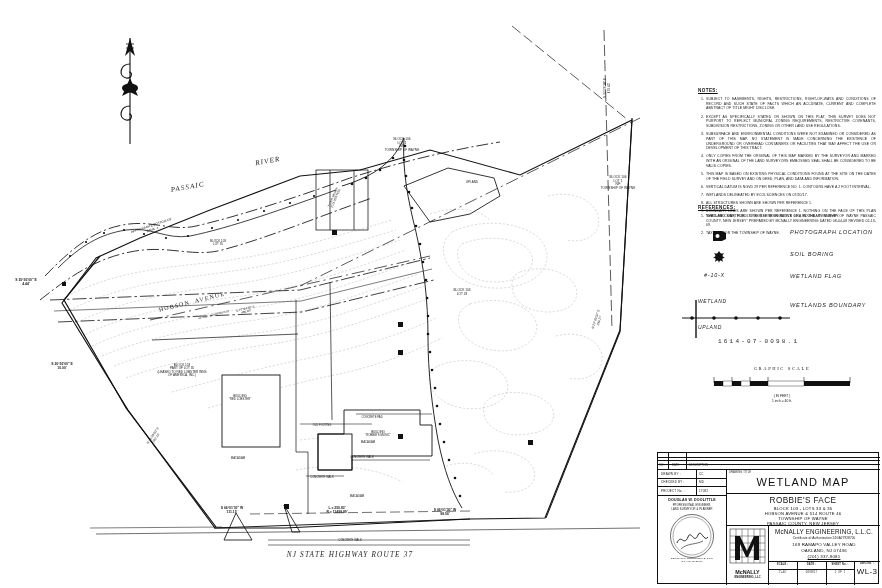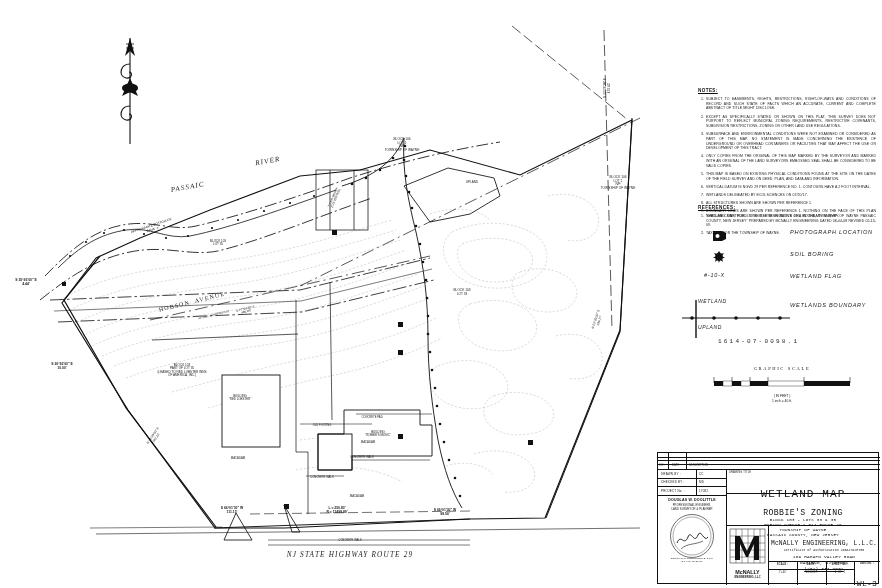--- a/index.html
+++ b/index.html
@@ -46,21 +46,21 @@
 
   
   #title-block{position:absolute;left:657px;top:452px;width:222px;height:132px;
                border:1.1px solid #111;background:#fff;box-sizing:border-box;}
   .tb-line{position:absolute;background:#111;}
   .tb-txt{position:absolute;white-space:pre;}
 
   .tiny{font-size:3px;letter-spacing:.2px;color:#222;}
   .tiny2{font-size:2.6px;letter-spacing:.15px;color:#222;}
 
-  .serif{font-family:Liberation Mono, monospace;margin-top:12px;}
+  .serif{font-family:Liberation Sans, sans-serif;}
 </style>
 </head>
 <body>
 
 <div id="sheet">
 
   <div id="map-area">
     <svg id="map-svg" width="652" height="588" viewBox="0 0 652 588">
       <defs>
         <pattern id="hatchWet" width="4" height="4" patternUnits="userSpaceOnUse" patternTransform="rotate(45)">
@@ -303,21 +303,21 @@
         <div class="txt" style="left: 26px; top: 283px; font-size: 3.4px; transform: translate(-50%, -50%) rotate(0deg); text-align: center; color: rgb(26, 26, 26); font-weight: bold;">S 35°36'00" E
 4.44'</div>
         <div class="txt" style="left: 62px; top: 367px; font-size: 3.4px; transform: translate(-50%, -50%) rotate(0deg); text-align: center; color: rgb(26, 26, 26); font-weight: bold;">S 20°36'00" E
 10.00'</div>
         <div class="txt" style="left: 232px; top: 511px; font-size: 3.4px; transform: translate(-50%, -50%) rotate(0deg); text-align: center; color: rgb(26, 26, 26); font-weight: bold;">S 66°01'30" W
 111.15'</div>
         <div class="txt" style="left: 445px; top: 513px; font-size: 3.4px; transform: translate(-50%, -50%) rotate(0deg); text-align: center; color: rgb(26, 26, 26); font-weight: bold;">S 66°01'30" W
 98.56'</div>
         <div class="txt" style="left: 337px; top: 511px; font-size: 3.4px; transform: translate(-50%, -50%) rotate(0deg); text-align: center; color: rgb(26, 26, 26); font-weight: bold;">L = 250.83'
 R = 11498.89'</div>
-        <div class="txt" style="left: 350px; top: 555px; font-size: 7.2px; transform: translate(-50%, -50%) rotate(0deg); text-align: center; color: rgb(26, 26, 26); font-family: &quot;Liberation Serif&quot;, serif; letter-spacing: 1.2px; font-style: italic;">NJ STATE HIGHWAY ROUTE 29</div>
+        <div class="txt" style="left: 350px; top: 555px; font-size: 7.2px; transform: translate(-50%, -50%) rotate(0deg); text-align: center; color: rgb(26, 26, 26); font-family: &quot;Liberation Serif&quot;, serif; letter-spacing: 1.2px; font-style: italic;">NJ STATE HIGHWAY ROUTE 37</div>
         <div class="txt" style="left: 608px; top: 88px; font-size: 3.2px; transform: translate(-50%, -50%) rotate(-90deg); text-align: center; color: rgb(26, 26, 26);">N 22°26'30" E
 479.43'</div>
         <div class="txt" style="left: 155px; top: 437px; font-size: 3.2px; transform: translate(-50%, -50%) rotate(-56deg); text-align: center; color: rgb(26, 26, 26);">N 13°28'00" E
 292.22'</div>
         <div class="txt" style="left: 598px; top: 320px; font-size: 3.2px; transform: translate(-50%, -50%) rotate(-72deg); text-align: center; color: rgb(26, 26, 26);">N 23°29'00" E
 296.27'</div>
       </div>
   </div>
 
   <div id="right-col">
@@ -504,21 +504,21 @@
                 font-size:2.4px;line-height:1.35;letter-spacing:.05px;">DOUGLAS W. DOOLITTLE P.E. &amp; P.P.
 N.J. LIC. No.39906</div>
 
     <div class="tb-line" style="left:68px;top:40px;width:154px;height:0.7px;"></div>
     <div class="tb-txt tiny2" style="left:71px;top:18px;">DRAWING TITLE</div>
     <div class="tb-txt serif" style="left:68px;top:23px;width:154px;text-align:center;
                 font-size:11px;letter-spacing:1.1px;">WETLAND MAP</div>
 
     <div class="tb-line" style="left:68px;top:72px;width:154px;height:0.7px;"></div>
     <div class="tb-txt serif" style="left:68px;top:43px;width:154px;text-align:center;
-                font-size:8.2px;letter-spacing:.4px;">ROBBIE'S ZONING</div>
+                font-size:8.2px;letter-spacing:.4px;">ROBBIE'S FACE</div>
     <div class="tb-txt serif" style="left:68px;top:52.5px;width:154px;text-align:center;
                 font-size:4.2px;letter-spacing:.25px;">BLOCK 103 - LOTS 33 &amp; 35</div>
     <div class="tb-txt serif" style="left:68px;top:58px;width:154px;text-align:center;
                 font-size:4.2px;letter-spacing:.25px;">HOBSON AVENUE &amp; 514 ROUTE 46</div>
     <div class="tb-txt serif" style="left:68px;top:63px;width:154px;text-align:center;
                 font-size:4.2px;letter-spacing:.25px;">TOWNSHIP OF WAYNE</div>
     <div class="tb-txt serif" style="left:68px;top:68px;width:154px;text-align:center;
                 font-size:4.2px;letter-spacing:.25px;">PASSAIC COUNTY, NEW JERSEY</div>
 
     <div class="tb-line" style="left:110px;top:72px;width:0.7px;height:60px;"></div>

